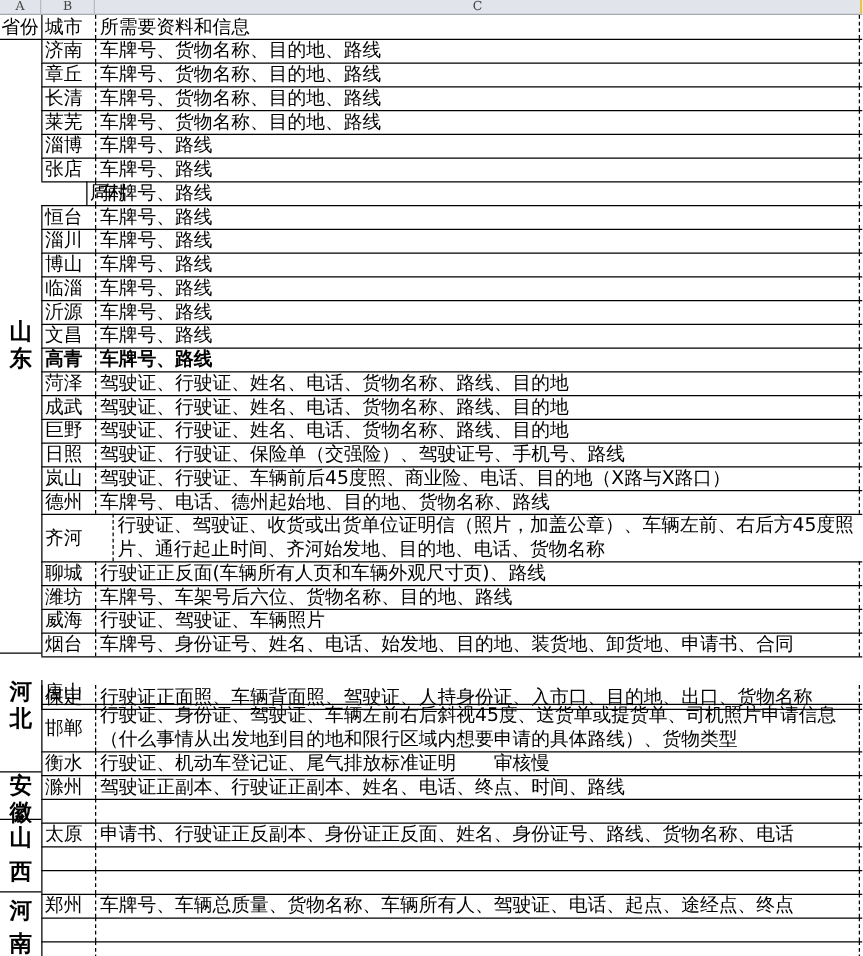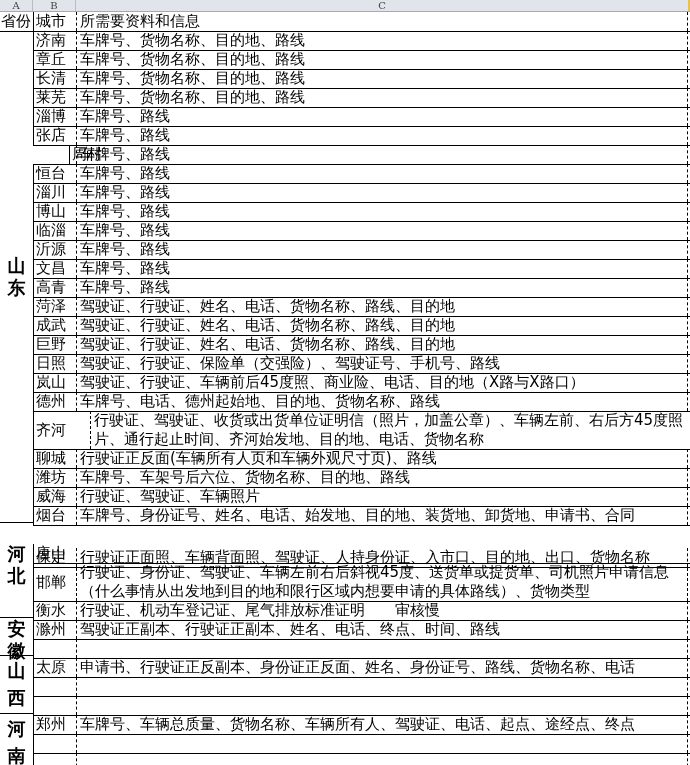--- a/index.html
+++ b/index.html
@@ -101,21 +101,21 @@
       <div class="row" style="top: 228px; height: 19px;">
         <div class="cellB" style="height: 19px;">沂源</div>
         <div class="cellC" style="height: 19px;">车牌号、路线</div>
         <div class="hline" style="top: 19px; left: 33px; width: 657px;"></div>
       </div>
       <div class="row" style="top: 247px; height: 19px;">
         <div class="cellB" style="height: 19px;">文昌</div>
         <div class="cellC" style="height: 19px;">车牌号、路线</div>
         <div class="hline" style="top: 19px; left: 33px; width: 657px;"></div>
       </div>
-      <div class="row" style="top: 266px; height: 19px;">
+      <div class="row" style="top: 266px; height: 19px; font-weight: bold;">
         <div class="cellB" style="height: 19px;">高青</div>
         <div class="cellC" style="height: 19px;">车牌号、路线</div>
         <div class="hline" style="top: 19px; left: 33px; width: 657px;"></div>
       </div>
       <div class="row" style="top: 285px; height: 19px;">
         <div class="cellB" style="height: 19px;">菏泽</div>
         <div class="cellC" style="height: 19px;">驾驶证、行驶证、姓名、电话、货物名称、路线、目的地</div>
         <div class="hline" style="top: 19px; left: 33px; width: 657px;"></div>
       </div>
       <div class="row" style="top: 304px; height: 19px;">

